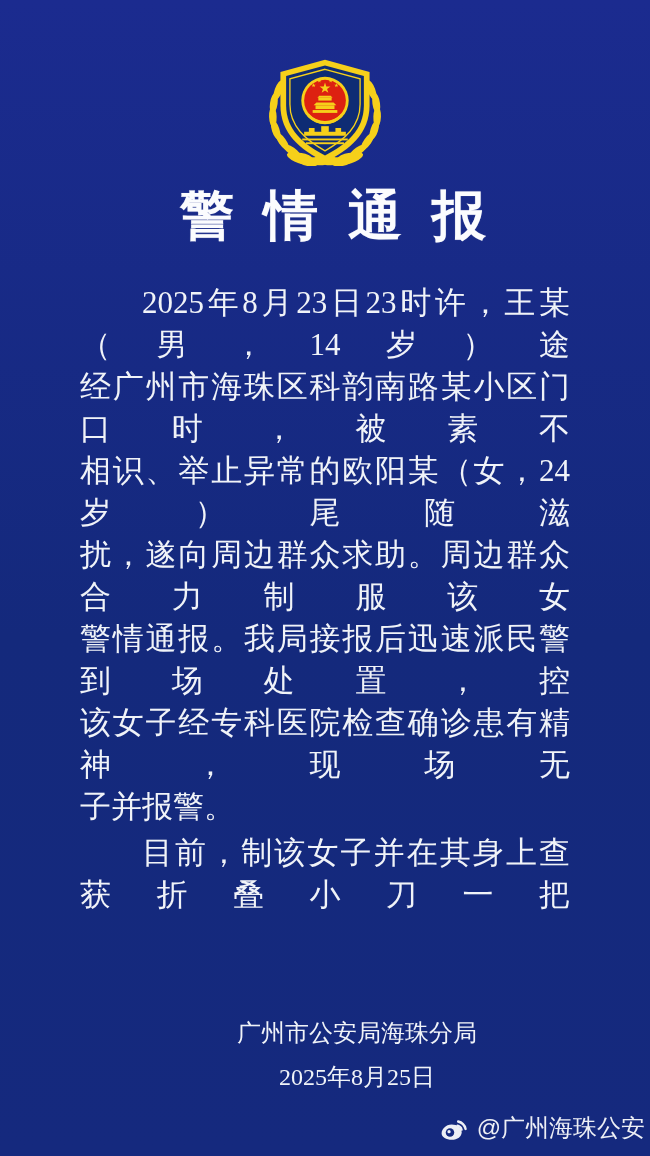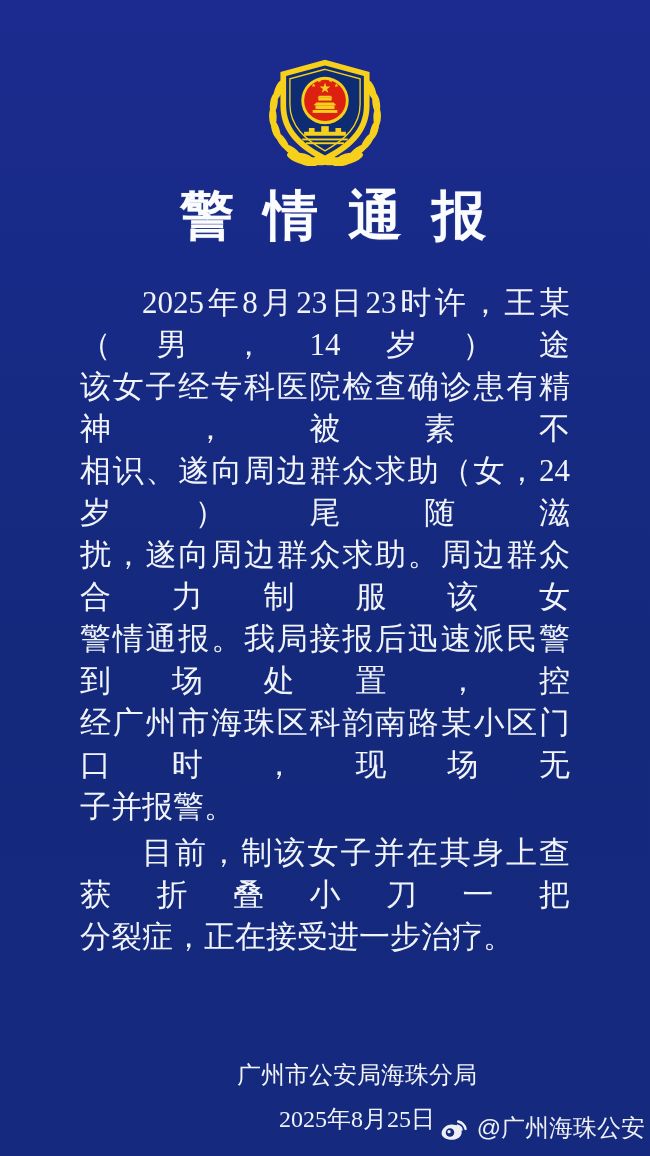--- a/index.html
+++ b/index.html
@@ -126,30 +126,29 @@
         <rect x="60" y="91" width="40" height="2"></rect>
       </g>
     </svg>
   </div>
 
   <h1 class="title">警情通报</h1>
 
   <div class="body-text">
     <div class="para1">
       <div class="line indent just">2025年8月23日23时许，王某（男，14岁）途</div>
-      <div class="line just">该女子经专科医院检查确诊患有精神，被素不</div>
-      <div class="line just">相识、遂向周边群众求助（女，24岁）尾随滋</div>
+      <div class="line just">经广州市海珠区科韵南路某小区门口时，被素不</div>
+      <div class="line just">相识、举止异常的欧阳某（女，24岁）尾随滋</div>
       <div class="line just">扰，遂向周边群众求助。周边群众合力制服该女</div>
       <div class="line just">警情通报。我局接报后迅速派民警到场处置，控</div>
-      <div class="line just">经广州市海珠区科韵南路某小区门口时，现场无</div>
+      <div class="line just">该女子经专科医院检查确诊患有精神，现场无</div>
       <div class="line">子并报警。</div>
     </div>
     <div class="para2">
       <div class="line indent just">目前，制该女子并在其身上查获折叠小刀一把</div>
-      <div class="line">分裂症，正在接受进一步治疗。</div>
     </div>
   </div>
 
   <div class="signature">
     <div>广州市公安局海珠分局</div>
     <div>2025年8月25日</div>
   </div>
 
   <div class="watermark">
     <svg width="30" height="26" viewBox="0 0 24 22">

